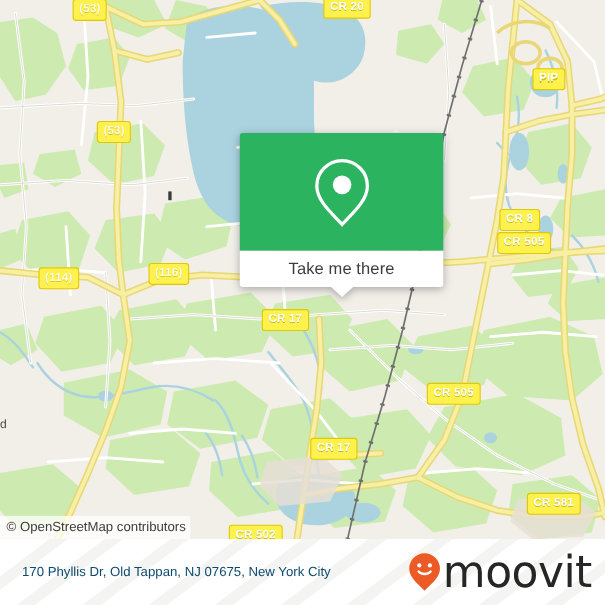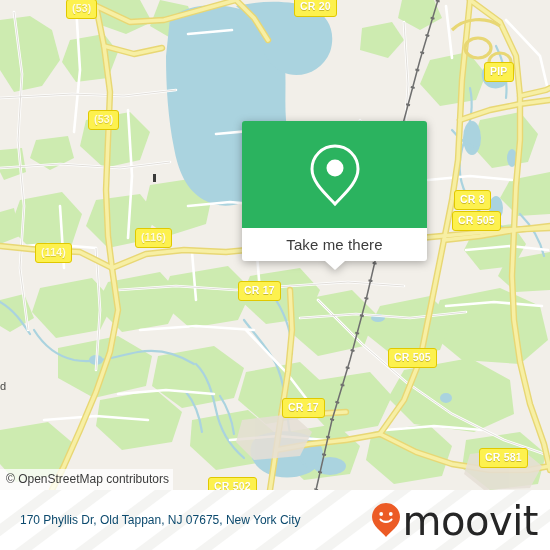--- a/index.html
+++ b/index.html
@@ -86,21 +86,21 @@
     font-size: 12px;
     padding: 3px 4px 3px 6px;
     line-height: 1.25;
     font-family: "Liberation Sans", sans-serif;
     white-space: nowrap;
   }
 
   
   #popup {
     position: absolute;
-    left: 198px;
+    left: 174px;
     top: 121px;
     width: 185px;
     filter: drop-shadow(0 2px 4px rgba(0,0,0,0.30));
     z-index: 20;
     padding-left: 44px;
   }
   #popup-head {
     background: #2bb35f;
     height: 107px;
     border-radius: 3px 3px 0 0;
@@ -399,21 +399,21 @@
       </g>
     </svg>
 
     <div class="shield paren" style="left:66px; top:-1px;">(53)</div>
     <div class="shield cr" style="left:294px; top:-3px;">CR 20</div>
     <div class="shield cr" style="left:484px; top:62px;">PIP</div>
     <div class="shield paren" style="left:88px;  top:110px;">(53)</div>
     <div class="shield paren" style="left:355px; top:143px;">(120)</div>
     <div class="shield cr" style="left:454px; top:142px;margin-top:48px;">CR 8</div>
     <div class="shield cr" style="left:452px; top:211px;">CR 505</div>
-    <div class="shield paren" style="left:135px; top:228px;">(116)</div>
+    <div class="shield paren" style="left:135px; top:239px;">(116)</div>
     <div class="shield paren" style="left:10px;  top:243px;margin-left:25px;">(114)</div>
     <div class="shield cr" style="left:238px; top:281px;">CR 17</div>
     <div class="shield cr" style="left:388px; top:348px;">CR 505</div>
     <div class="shield cr" style="left:282px; top:398px;">CR 17</div>
     <div class="shield cr" style="left:479px; top:448px;">CR 581</div>
     <div class="shield cr" style="left:208px; top:477px;">CR 502</div>
 
     <div class="place-label" style="left:0px; top:380px;">d</div>
 
     <div id="popup">

